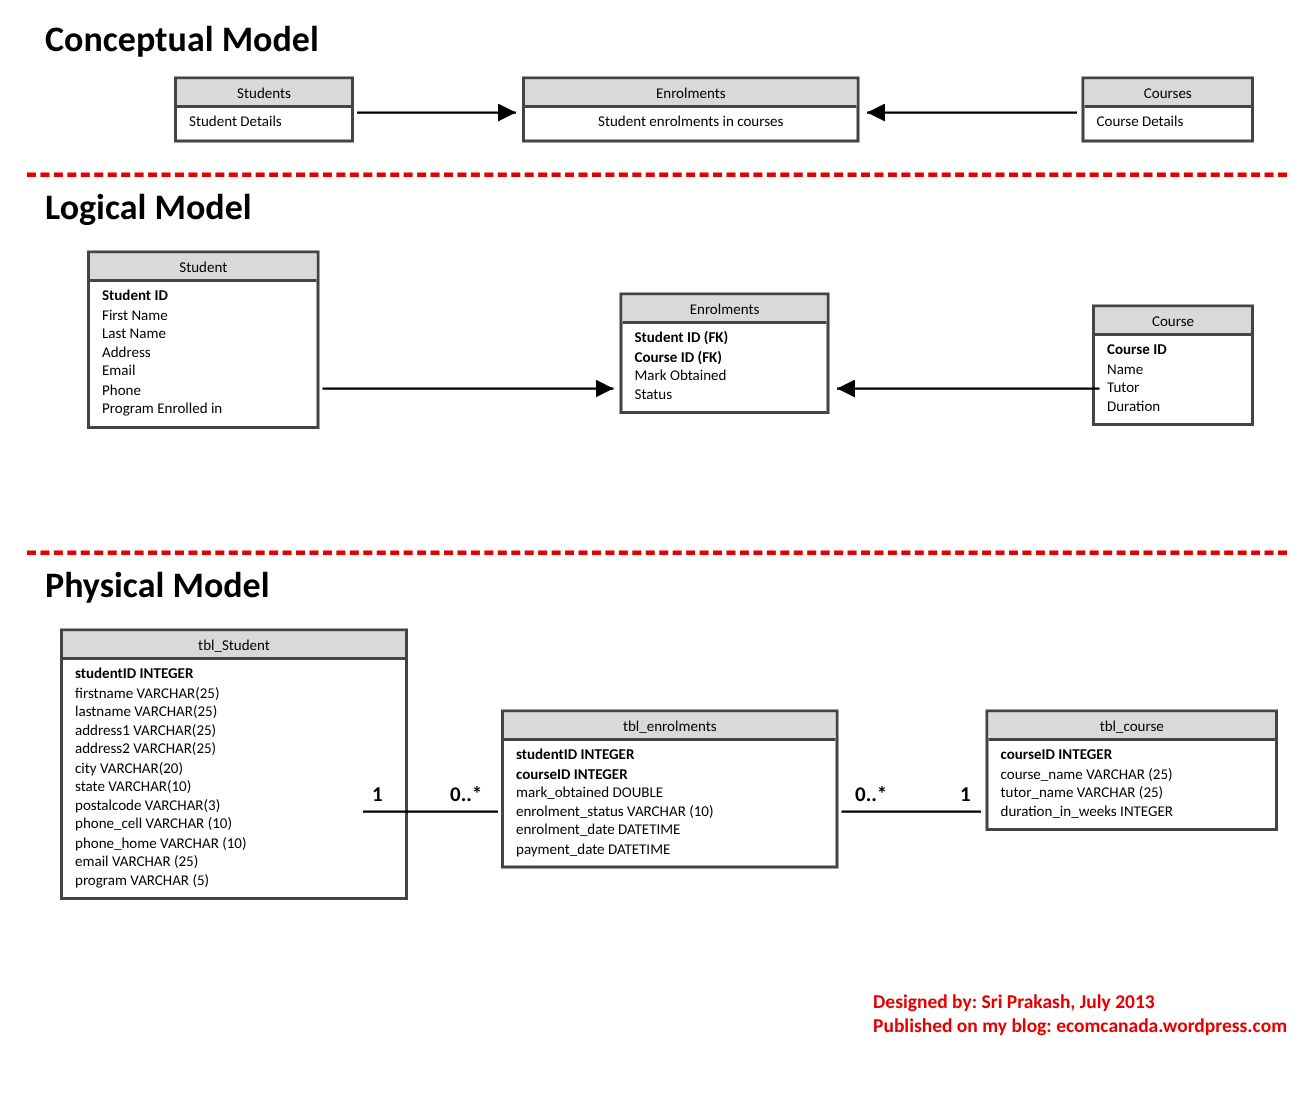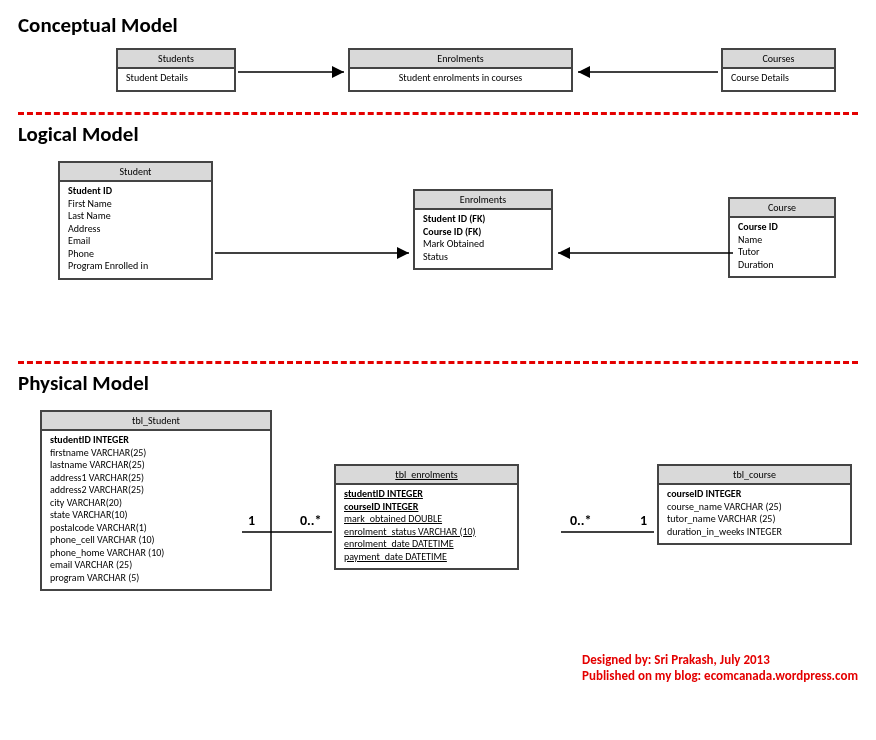--- a/index.html
+++ b/index.html
@@ -6,23 +6,23 @@
   body {
     margin: 0;
     padding: 10px 18px 8px 18px;
     width: 876px;
     font-family: Calibri, Arial, sans-serif;
     color: #000;
     background: #fff;
     font-size: 14px;
   }
   .section-title {
-    font-size: 21px;
+    font-size: 24px;
     font-weight: bold;
-    margin: 2px 0 6px 0;
+    margin: 2px 0 6px 12px;
   }
   .divider {
     border: none;
     border-top: 3px dashed #e40000;
     margin: 8px 0 6px 0;
   }
   .row {
     position: relative;
     display: flex;
     align-items: flex-start;
@@ -147,28 +147,28 @@
   <div class="entity" style="position:absolute; left:22px; top:8px; width:232px;">
     <div class="hdr">tbl_Student</div>
     <div class="body">
         <div class="attr bold">studentID INTEGER</div>
         <div class="attr">firstname VARCHAR(25)</div>
         <div class="attr">lastname VARCHAR(25)</div>
         <div class="attr">address1 VARCHAR(25)</div>
         <div class="attr">address2 VARCHAR(25)</div>
         <div class="attr">city VARCHAR(20)</div>
         <div class="attr">state VARCHAR(10)</div>
-        <div class="attr">postalcode VARCHAR(1)</div>
+        <div class="attr">postalcode VARCHAR(3)</div>
         <div class="attr">phone_cell VARCHAR (10)</div>
         <div class="attr">phone_home VARCHAR (10)</div>
         <div class="attr">email VARCHAR (25)</div>
         <div class="attr">program VARCHAR (5)</div>
       </div>
   </div>
-  <div class="entity" style="position:absolute; left:316px; top:62px; width:185px;text-decoration:underline;">
+  <div class="entity" style="position:absolute; left:316px; top:62px; width:225px;">
     <div class="hdr">tbl_enrolments</div>
     <div class="body">
         <div class="attr bold">studentID INTEGER</div>
         <div class="attr bold">courseID INTEGER</div>
         <div class="attr">mark_obtained DOUBLE</div>
         <div class="attr">enrolment_status VARCHAR (10)</div>
         <div class="attr">enrolment_date DATETIME</div>
         <div class="attr">payment_date DATETIME</div>
       </div>
   </div>

